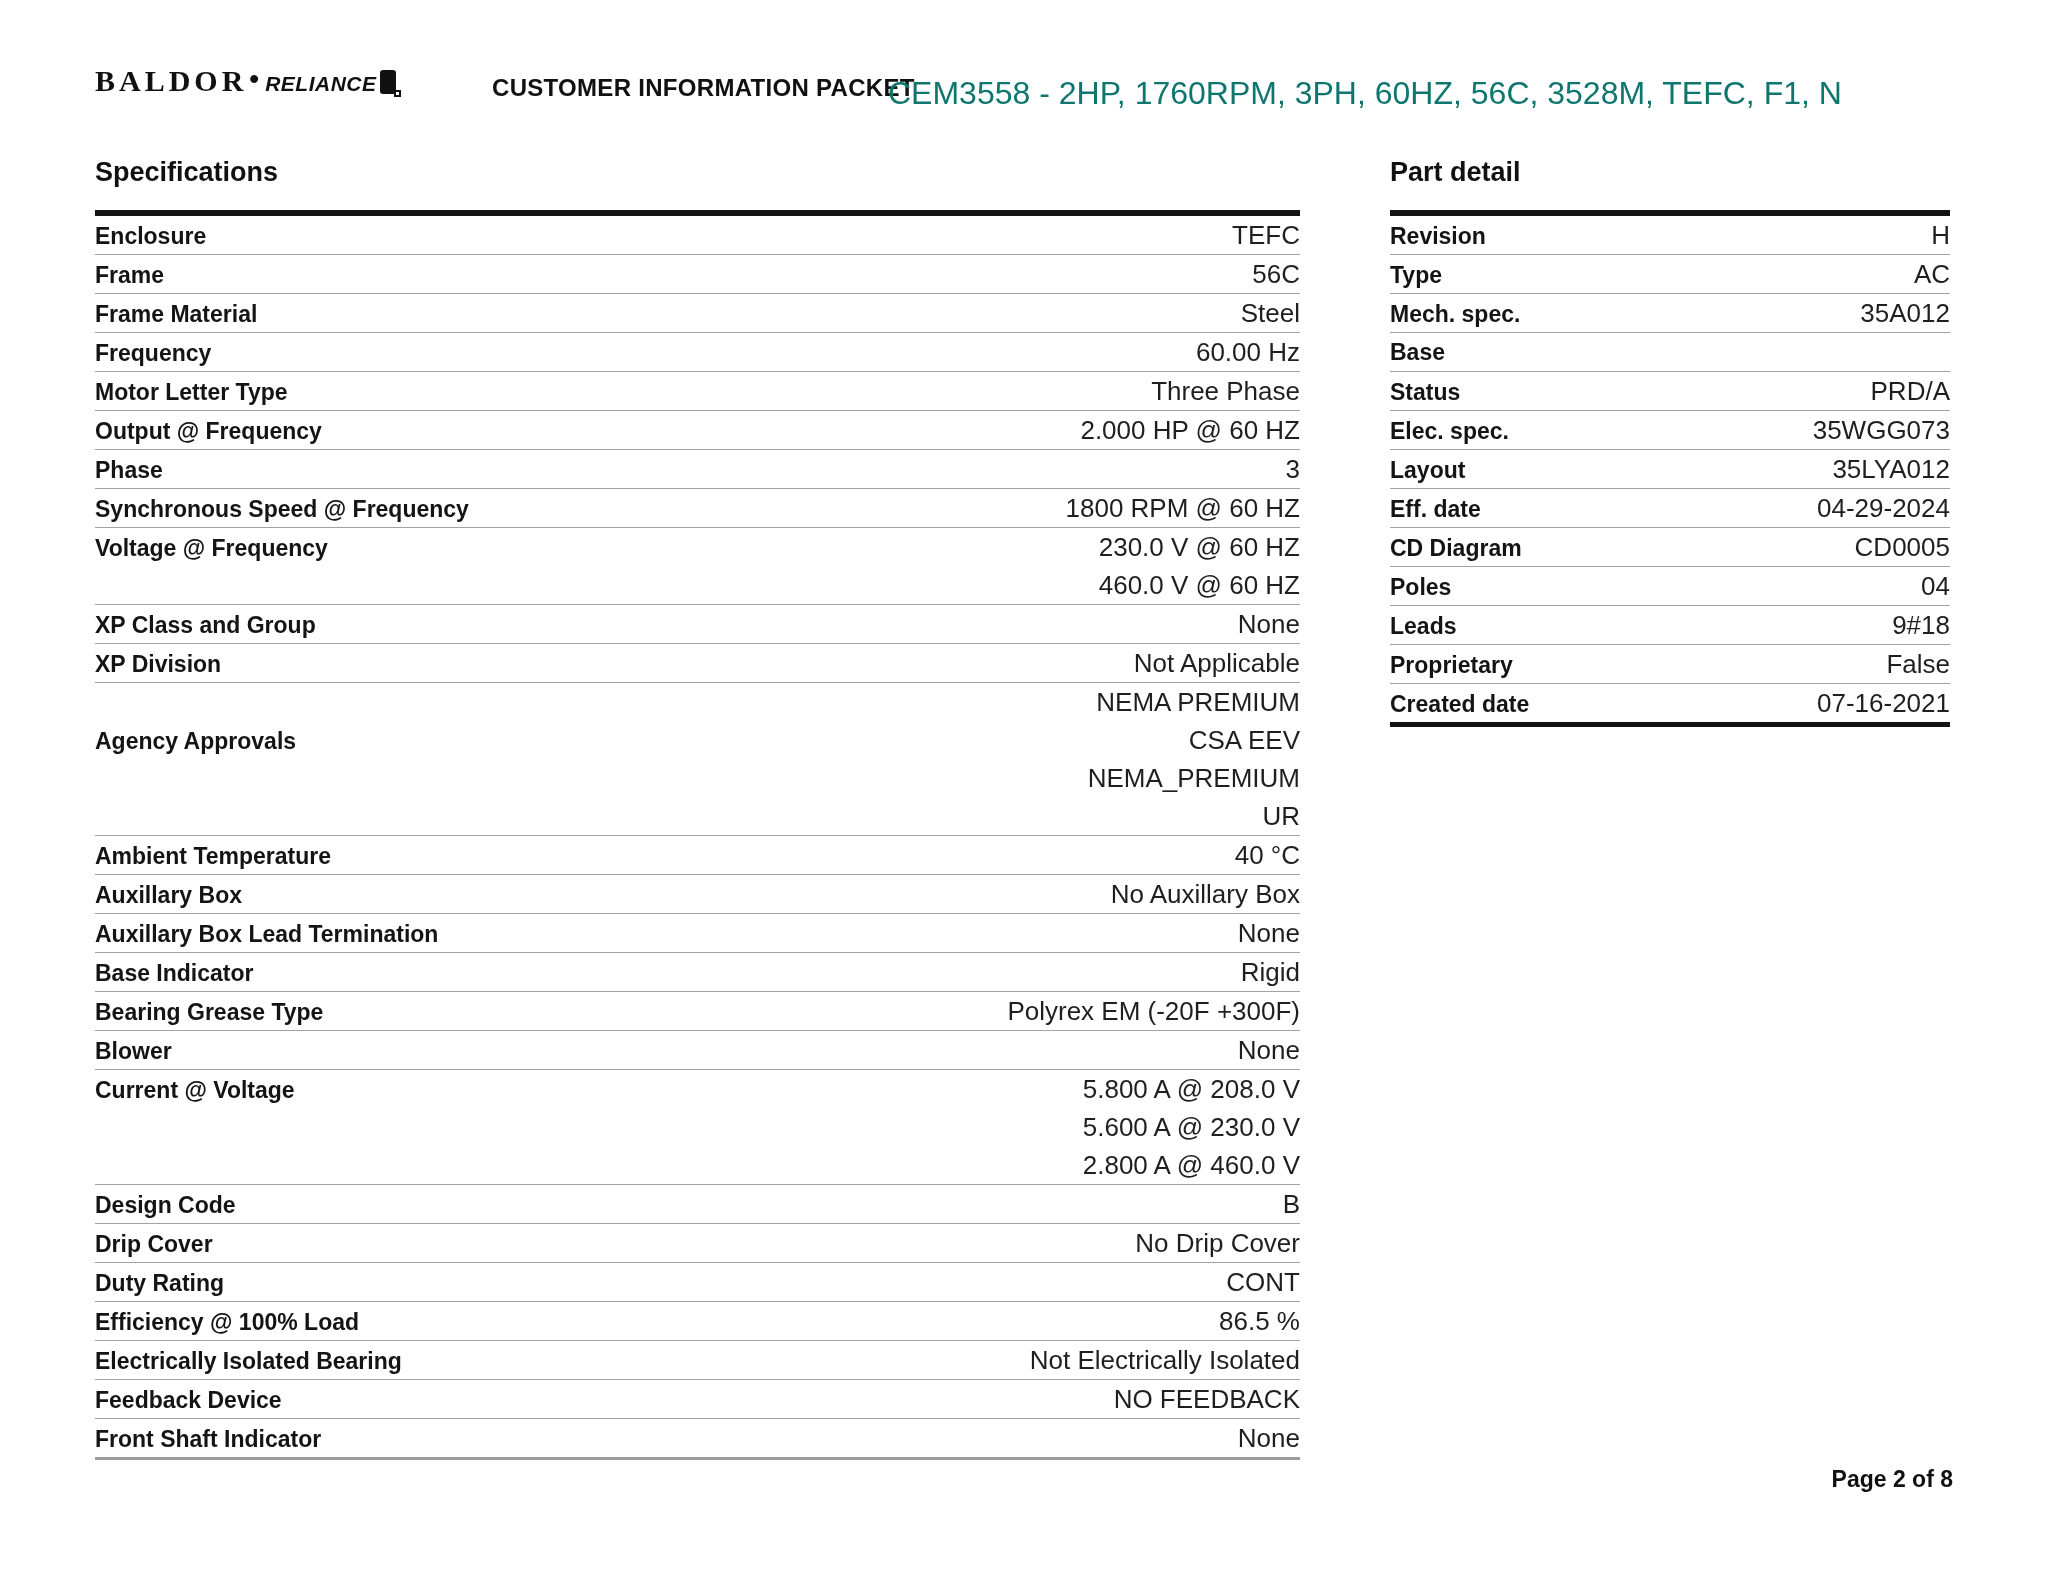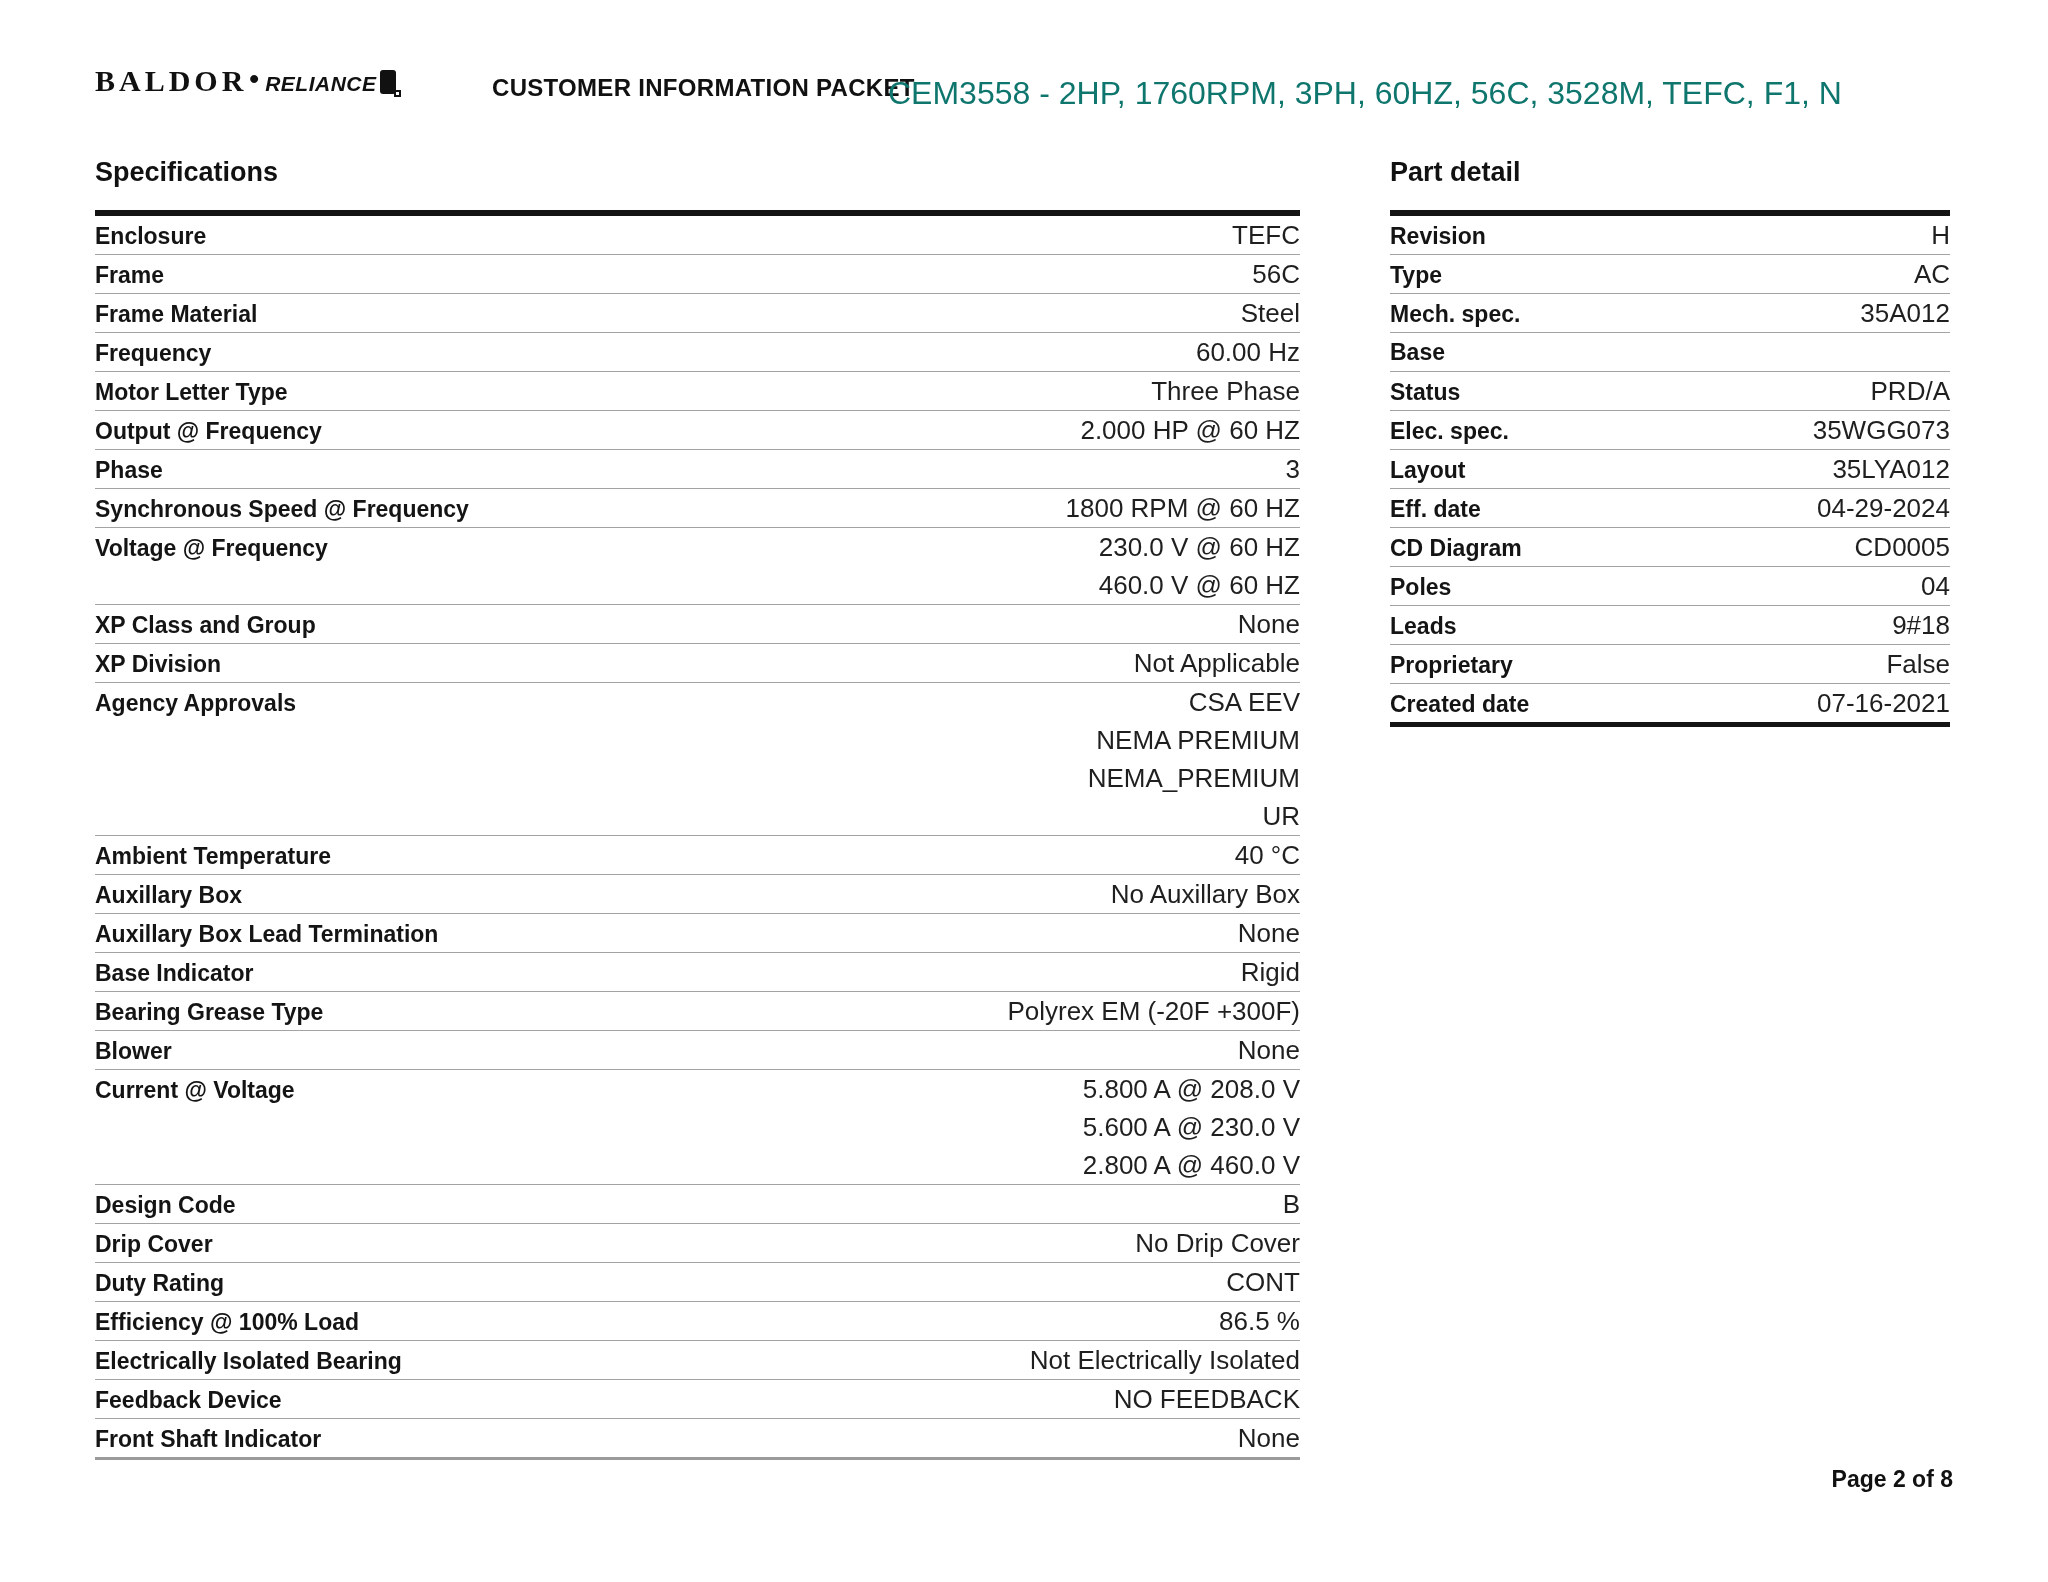--- a/index.html
+++ b/index.html
@@ -216,25 +216,25 @@
           </div>
         </div>
         <div class="row">
           <div class="line">
             <span class="label">XP Division</span>
             <span class="value">Not Applicable</span>
           </div>
         </div>
         <div class="row">
           <div class="line">
+            <span class="value">NEMA PREMIUM</span>
+          </div>
+          <div class="line">
             <span class="label">Agency Approvals</span>
             <span class="value">CSA EEV</span>
-          </div>
-          <div class="line">
-            <span class="value">NEMA PREMIUM</span>
           </div>
           <div class="line">
             <span class="value">NEMA_PREMIUM</span>
           </div>
           <div class="line">
             <span class="value">UR</span>
           </div>
         </div>
         <div class="row">
           <div class="line">

